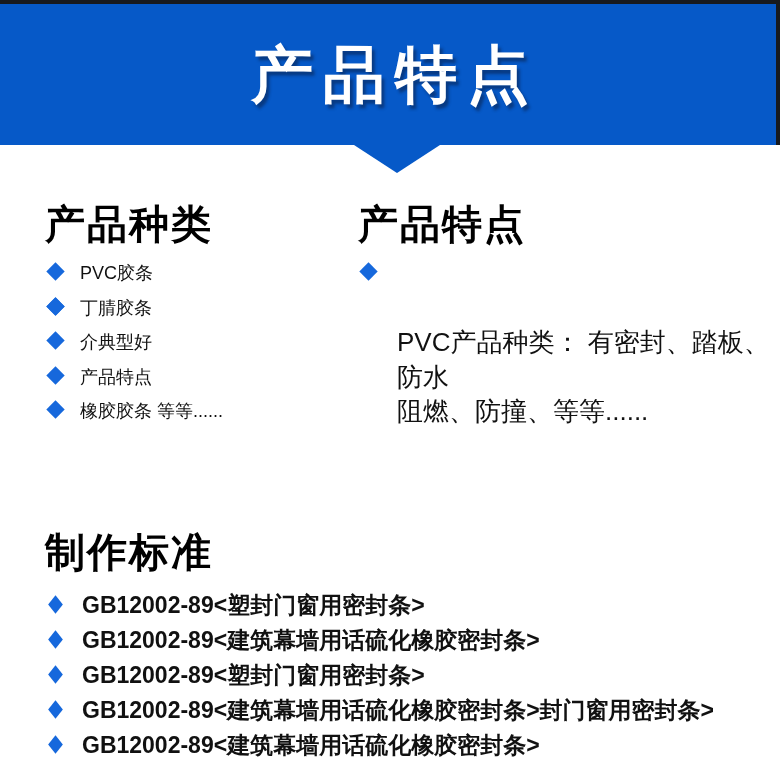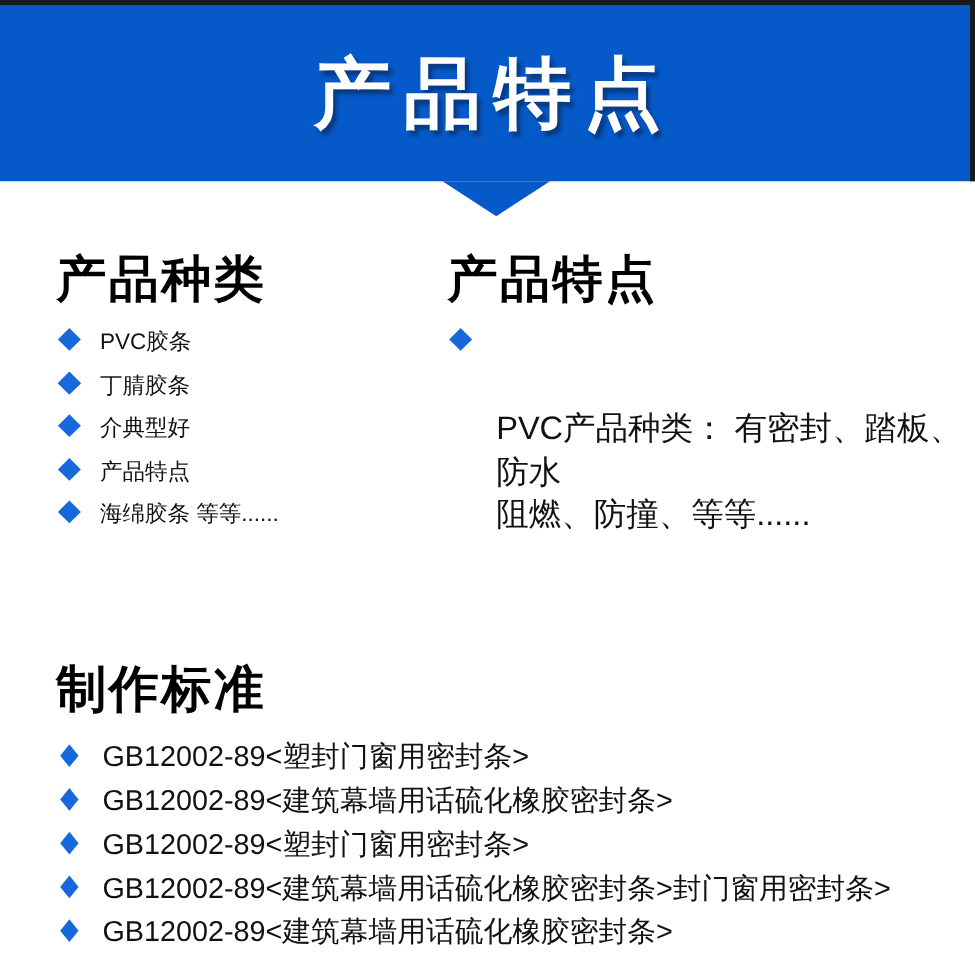--- a/index.html
+++ b/index.html
@@ -78,21 +78,21 @@
     padding-left:39px;
     font-size:26px;line-height:34.5px;
     white-space:pre-line;
     margin-bottom:2px;
   }
 
   .standards-section{left:45px;top:500px;width:700px;margin-top:28px;}
   .standards-section .section-heading{line-height:48px;}
   .standards-section .bullet-list{margin-top:12px;}
   .standards-section .bullet-item{
-    font-size:23px;line-height:35px;font-weight:400;
+    font-size:23px;line-height:35px;font-weight:700;
     padding-left:37px;
   }
   .standards-section .diamond{
     transform:scale(0.8,1) rotate(45deg);
     top:10px;
   }
 </style>
 </head>
 <body>
 
@@ -122,21 +122,21 @@
       <li class="bullet-item">
         <span class="diamond"></span>
         <span>介典型好</span>
       </li>
       <li class="bullet-item">
         <span class="diamond"></span>
         <span>产品特点</span>
       </li>
       <li class="bullet-item">
         <span class="diamond"></span>
-        <span>海绵胶条 等等......</span>
+        <span>橡胶胶条 等等......</span>
       </li>
     </ul>
   </div>
 
   <div class="section product-features-section">
     <h2 class="section-heading">产品特点</h2>
     <ul class="bullet-list">
       <li class="bullet-item">
         <span class="diamond"></span>
         <span>PVC产品种类： 有密封、踏板、防水

